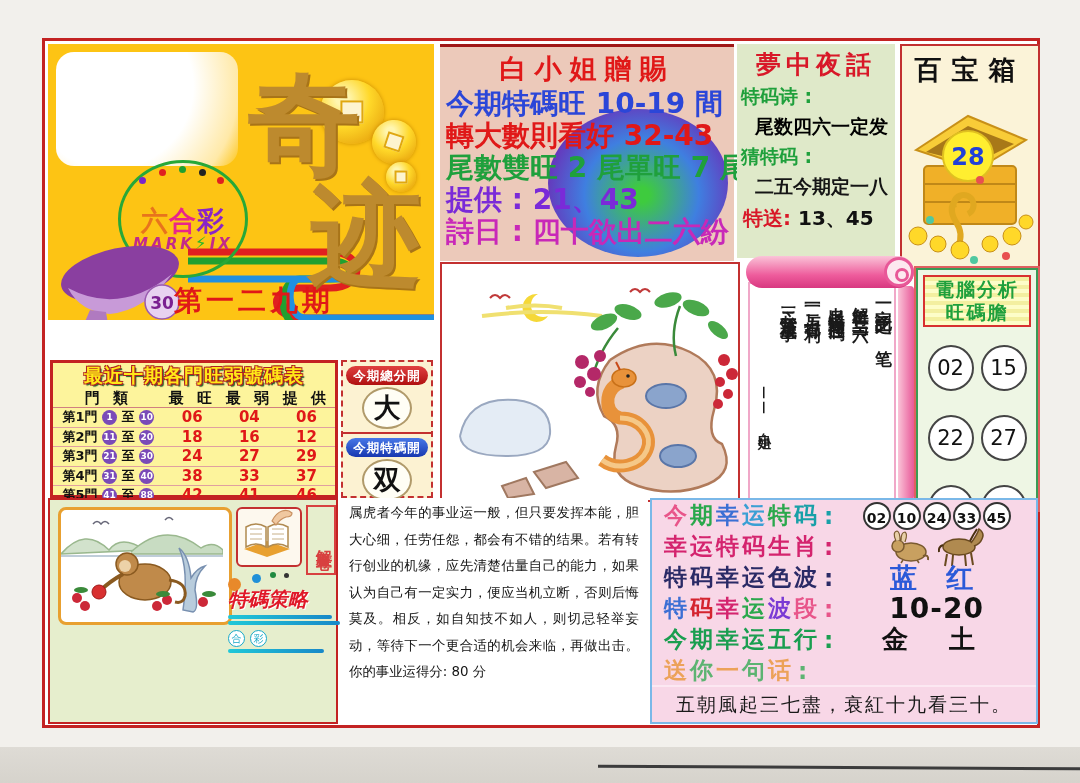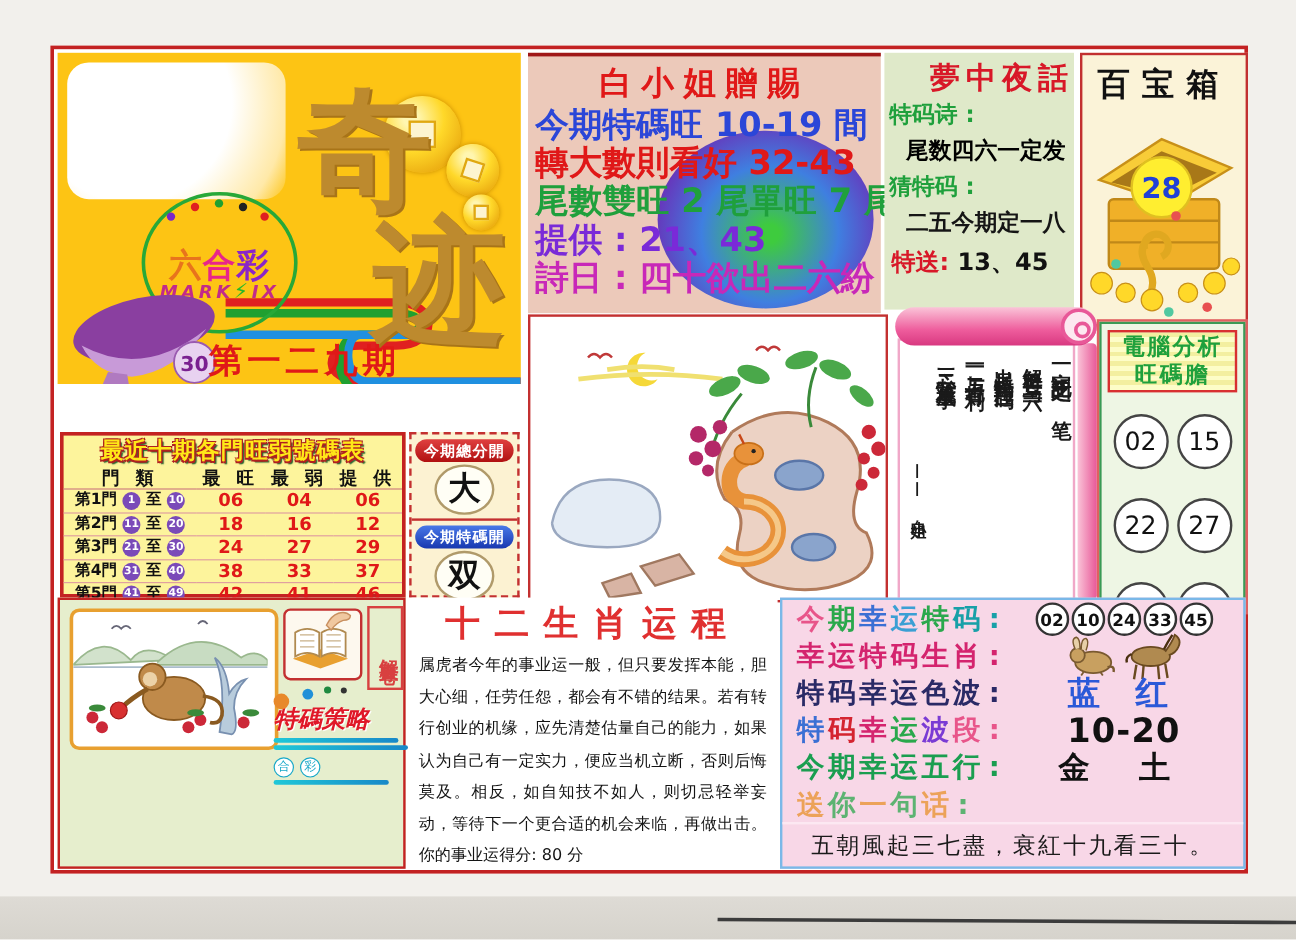--- a/index.html
+++ b/index.html
@@ -34,21 +34,21 @@
   
   .whitelady{left:440px;top:44px;width:294px;height:214px;background:#ecc9ba;border-top:3px solid #a01818;}
   .wl-sphere{position:absolute;left:108px;top:62px;width:180px;height:148px;border-radius:50%;
     background:radial-gradient(circle at 52% 58%, #3ecb3e 6%, #3f7fe0 45%, #6a30b8 78%, #8a40c8 95%);}
   .wl-title{position:relative;text-align:center;font-size:27px;font-weight:bold;color:#e01818;letter-spacing:8px;margin-top:4px;}
   .wl-lines{position:relative;padding:1px 4px 0 6px;}
   .wl-line{font-size:28px;font-weight:bold;line-height:32px;white-space:nowrap;}
 
   
   .dream{left:737px;top:44px;width:158px;height:214px;background:#dfe9c9;}
-  .dr-title{text-align:right;font-size:25px;font-weight:bold;color:#d81828;letter-spacing:5px;margin-top:4px;}
+  .dr-title{text-align:center;font-size:25px;font-weight:bold;color:#d81828;letter-spacing:5px;margin-top:4px;}
   .dr-line{font-size:19px;font-weight:bold;line-height:30px;}
   .dr-special{font-size:20px;line-height:34px;padding-left:6px;color:#111;font-weight:bold;}
   .dr-special .lab{color:#d81828;}
 
   
   .treasure{left:900px;top:44px;width:136px;height:224px;background:#fbf3d8;border:2px solid #c23030;}
   .tr-title{text-align:center;font-family:"DejaVu Serif",serif;font-size:27px;font-weight:bold;color:#111;letter-spacing:10px;margin-top:6px;}
 
   
   .doorbox{left:50px;top:360px;width:288px;height:138px;background:#fdf49c;border:3px solid #c32222;box-sizing:border-box;}
@@ -250,21 +250,21 @@
             <td class="db-val">27</td>
             <td class="db-val">29</td>
           </tr>
           <tr>
             <td class="db-door"><span>第4門 </span><span class="db-circ">31</span><span> 至 </span><span class="db-circ">40</span></td>
             <td class="db-val">38</td>
             <td class="db-val">33</td>
             <td class="db-val">37</td>
           </tr>
           <tr>
-            <td class="db-door"><span>第5門 </span><span class="db-circ">41</span><span> 至 </span><span class="db-circ">49</span></td>
+            <td class="db-door"><span>第5門 </span><span class="db-circ">41</span><span> 至 </span><span class="db-circ">88</span></td>
             <td class="db-val">42</td>
             <td class="db-val">41</td>
             <td class="db-val">46</td>
           </tr>
         </tbody>
     </table>
   </div>
 
   <div class="abs splitbox">
     <div class="sp-half">
@@ -414,21 +414,20 @@
       <div class="st-wave" style="width:112px"></div>
       <div style="margin-top:1px">
         <span class="st-circ">合</span>
         <span class="st-circ">彩</span>
       </div>
       <div class="st-wave" style="width:96px"></div>
     </div>
   </div>
 
   <div class="abs zodiac">
-    <div class="zo-title">十二生肖运程</div>
     <div class="zo-body">属虎者今年的事业运一般，但只要发挥本能，胆大心细，任劳任怨，都会有不错的结果。若有转行创业的机缘，应先清楚估量自己的能力，如果认为自己有一定实力，便应当机立断，否则后悔莫及。相反，如自知技不如人，则切忌轻举妄动，等待下一个更合适的机会来临，再做出击。你的事业运得分: 80 分</div>
   </div>
 
   <div class="abs fortune">
     <div>
         <div class="f-row">
           <span class="f-label"><span style="color: rgb(232, 85, 138);">今</span><span style="color: rgb(42, 168, 76);">期</span><span style="color: rgb(59, 111, 212);">幸</span><span style="color: rgb(59, 159, 212);">运</span><span style="color: rgb(42, 168, 76);">特</span><span style="color: rgb(24, 160, 168);">码</span></span>
           <span class="f-colon" style="color: rgb(24, 160, 168);">:</span>
           <span class="f-value">
             <span class="f-circ">02</span>

